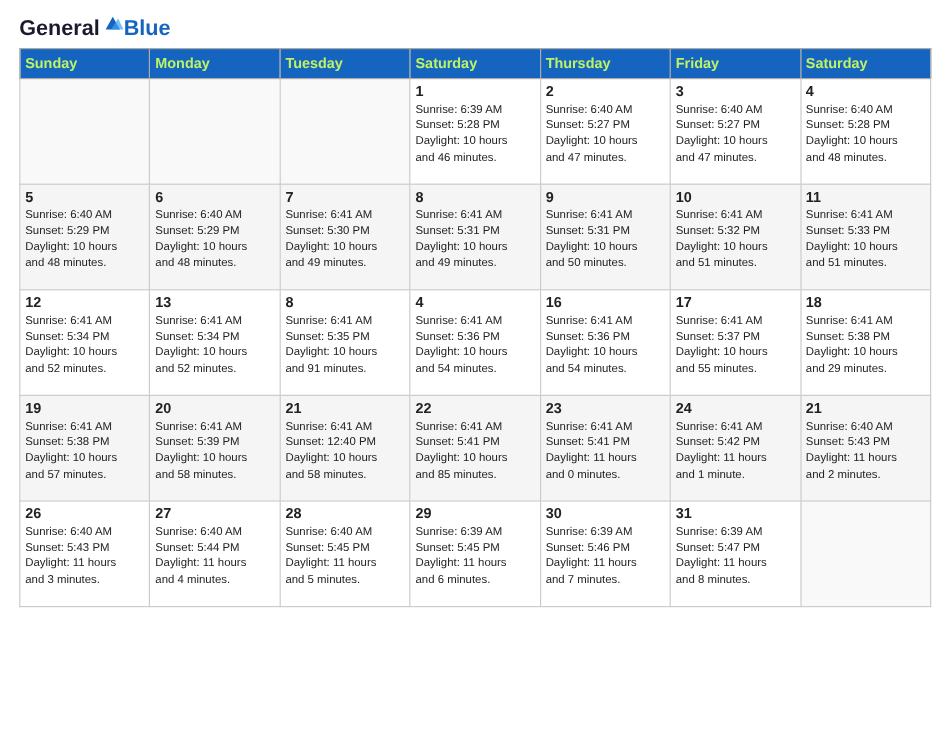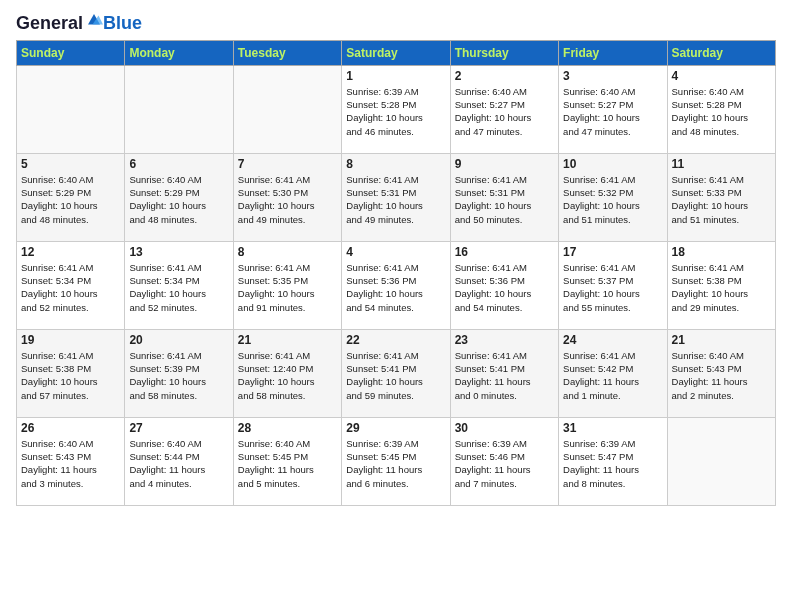--- a/index.html
+++ b/index.html
@@ -227,21 +227,21 @@
           <td>
             <span class="day-num">20</span>
             <div class="cell-content"><span>Sunrise: 6:41 AM</span><br><span>Sunset: 5:39 PM</span><br><span>Daylight: 10 hours</span><br><span>and 58 minutes.</span></div>
           </td>
           <td>
             <span class="day-num">21</span>
             <div class="cell-content"><span>Sunrise: 6:41 AM</span><br><span>Sunset: 12:40 PM</span><br><span>Daylight: 10 hours</span><br><span>and 58 minutes.</span></div>
           </td>
           <td>
             <span class="day-num">22</span>
-            <div class="cell-content"><span>Sunrise: 6:41 AM</span><br><span>Sunset: 5:41 PM</span><br><span>Daylight: 10 hours</span><br><span>and 59 minutes.</span></div>
+            <div class="cell-content"><span>Sunrise: 6:41 AM</span><br><span>Sunset: 5:41 PM</span><br><span>Daylight: 10 hours</span><br><span>and 85 minutes.</span></div>
           </td>
           <td>
             <span class="day-num">23</span>
             <div class="cell-content"><span>Sunrise: 6:41 AM</span><br><span>Sunset: 5:41 PM</span><br><span>Daylight: 11 hours</span><br><span>and 0 minutes.</span></div>
           </td>
           <td>
             <span class="day-num">24</span>
             <div class="cell-content"><span>Sunrise: 6:41 AM</span><br><span>Sunset: 5:42 PM</span><br><span>Daylight: 11 hours</span><br><span>and 1 minute.</span></div>
           </td>
           <td>

